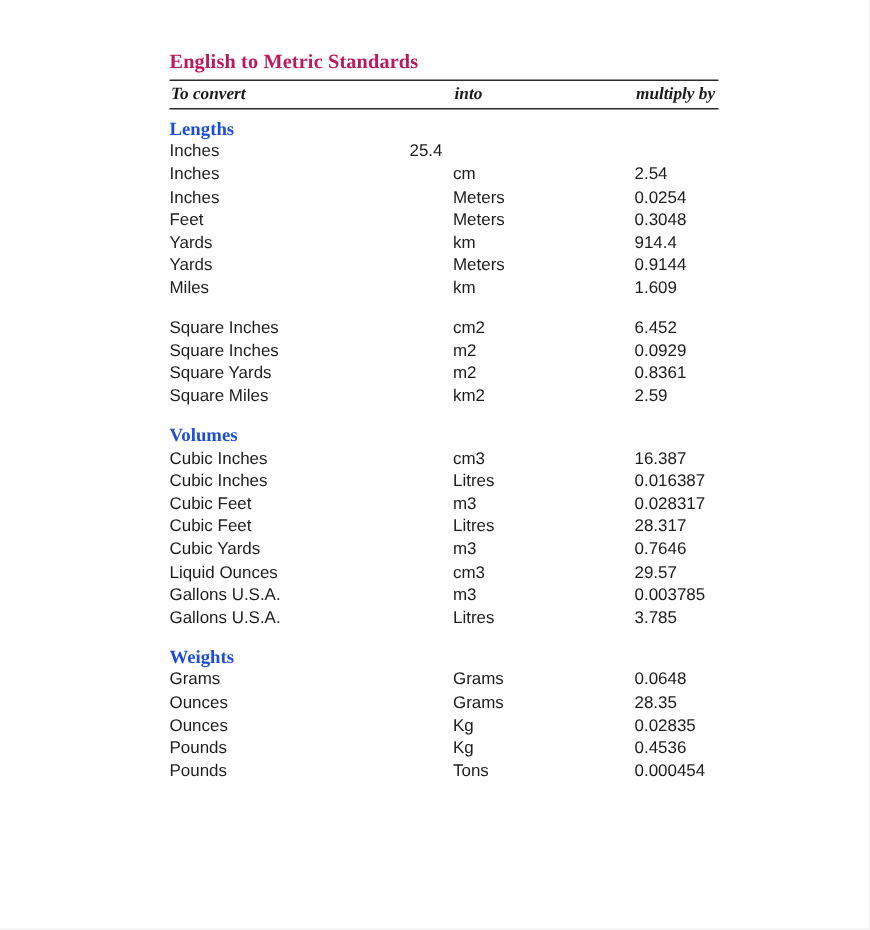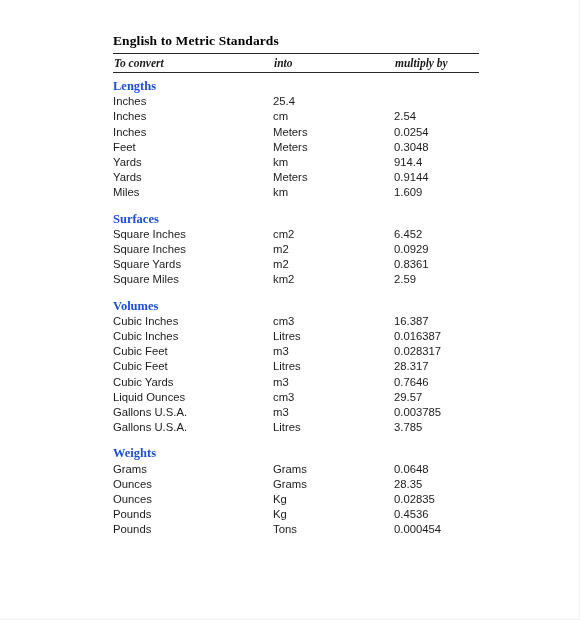--- a/index.html
+++ b/index.html
@@ -51,21 +51,21 @@
   }
   .head-cell {
     font-family: "Liberation Serif", serif;
     font-style: italic;
     font-weight: bold;
     font-size: 11.5px;
     color: #1b1b1b;
     white-space: nowrap;
   }
   .c1 { width: 160px; flex: 0 0 160px; }
-  .c2 { width: 121px; flex: 0 0 121px; }
+  .c2 { width: 121px; flex: 0 0 121px; margin-left: 29px; }
   .c3 { flex: 1 1 auto; }
 
   .sections { margin-top: 6px; }
   .section { margin-bottom: 11px; }
   .section:last-child { margin-bottom: 0; }
   .section-title {
     font-family: "Liberation Serif", serif;
     font-weight: bold;
     font-size: 12.5px;
     color: #1d4ed8;
@@ -83,21 +83,21 @@
     color: #1c1c1c;
     white-space: nowrap;
   }
 </style>
 </head>
 <body>
 
 <div id="page">
   <div id="doc">
 
-    <div class="doc-title" style="color: #000000;">English to Metric Standards</div>
+    <div class="doc-title" style="color: #be185d;">English to Metric Standards</div>
 
     <div class="rule"></div>
 
     <div class="head-row">
       <div class="head-cell c1">To convert</div>
       <div class="head-cell c2">into</div>
       <div class="head-cell c3">multiply by</div>
     </div>
 
     <div class="rule"></div>
@@ -134,21 +134,20 @@
             <div class="cell c2">Meters</div>
             <div class="cell c3">0.9144</div>
           </div>
           <div class="row">
             <div class="cell c1">Miles</div>
             <div class="cell c2">km</div>
             <div class="cell c3">1.609</div>
           </div>
         </div>
         <div class="section">
-          <div class="section-title">Surfaces</div>
           <div class="row">
             <div class="cell c1">Square Inches</div>
             <div class="cell c2">cm2</div>
             <div class="cell c3">6.452</div>
           </div>
           <div class="row">
             <div class="cell c1">Square Inches</div>
             <div class="cell c2">m2</div>
             <div class="cell c3">0.0929</div>
           </div>

